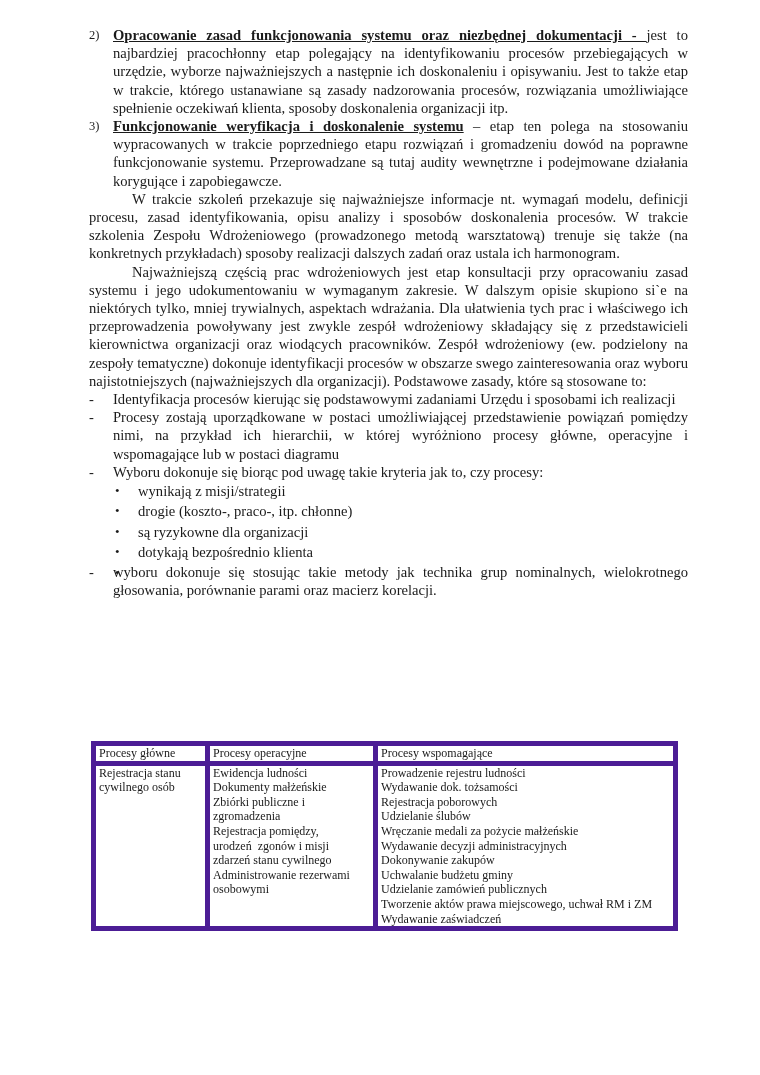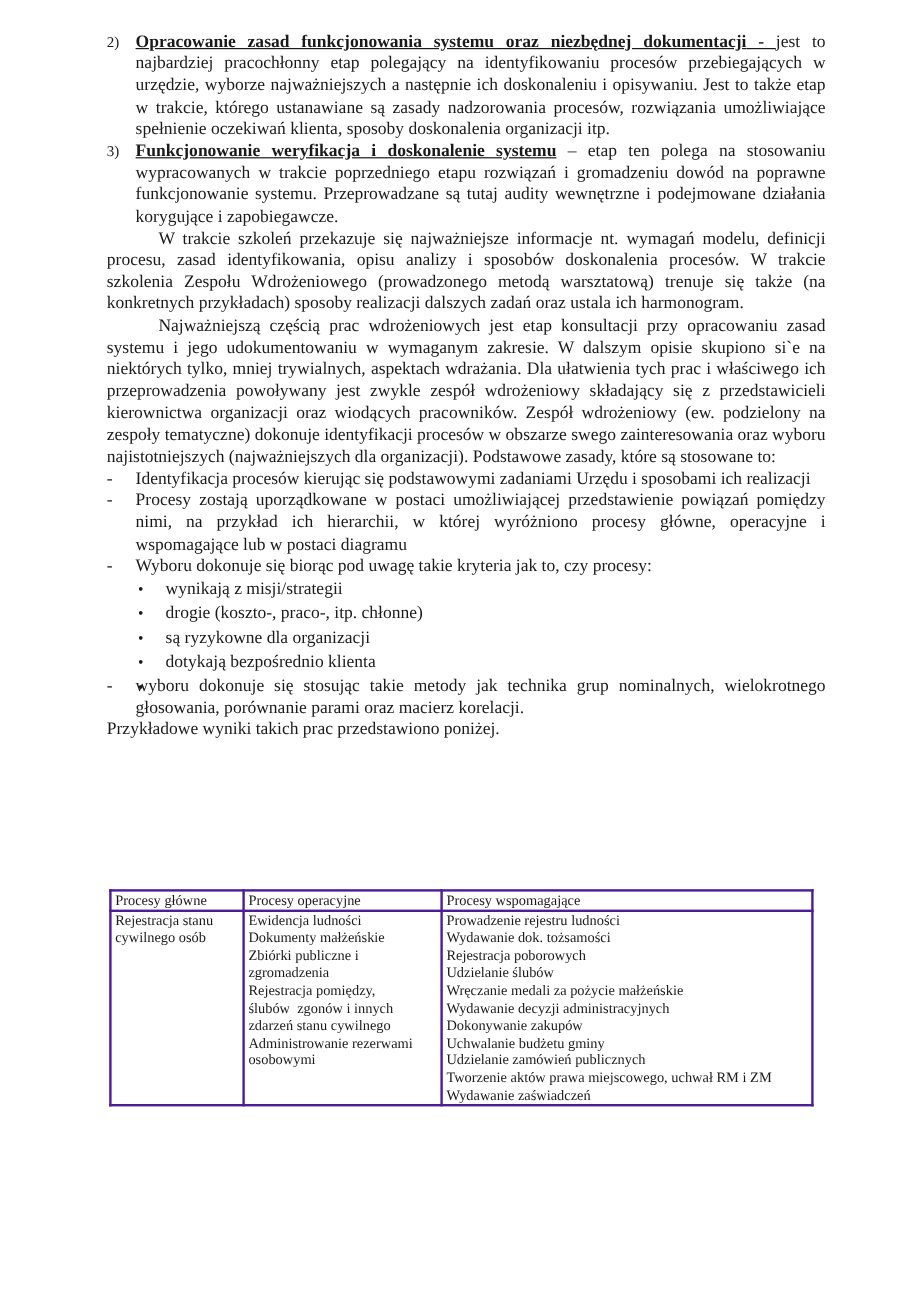--- a/index.html
+++ b/index.html
@@ -20,21 +20,21 @@
   .bullet { position: relative; padding-left: 49px; margin: 0; line-height: 20.4px; }
   .bullet .dot { position: absolute; left: 26px; top: 0; font-size: 13px; }
   .plain { margin: 0; }
   b { font-weight: bold; text-decoration: underline; }
   table.procs {
     position: absolute; left: 91px; top: 741px; width: 587px;
     border-collapse: collapse; font-size: 12px; line-height: 14.6px;
     font-family: "Liberation Serif", "DejaVu Serif", serif;
   }
   table.procs td, table.procs th {
-    border: 2px solid #4c1d95; vertical-align: top; padding: 0 3px; text-align: left; font-weight: normal;
+    border: 5px solid #4c1d95; vertical-align: top; padding: 0 3px; text-align: left; font-weight: normal;
   }
   table.procs th { padding-top: 0; padding-bottom: 0; }
   .c1 { width: 103px; } .c2 { width: 157px; margin-left: 36px; }
   .cellline { display: block; }
 </style>
 </head>
 <body>
 
 <div class="page">
 
@@ -70,42 +70,41 @@
     <li class="bullet"><span class="dot">•</span><span>są ryzykowne dla organizacji</span></li>
     <li class="bullet"><span class="dot">•</span><span>dotykają bezpośrednio klienta</span></li>
     <li class="bullet"><span class="dot">•</span></li>
   </ul>
 
   <p class="dashitem jus">
     <span class="dash">-</span>
     <span>wyboru dokonuje się stosując takie metody jak technika grup nominalnych, wielokrotnego głosowania, porównanie parami oraz macierz korelacji.</span>
   </p>
 
-  <p class="plain">Przykładowe wyniki takich prac przedstawiono poniżej.</p>
 </div>
 
 <table class="procs">
   <tbody>
       <tr>
     <th class="c1">Procesy główne</th>
     <th class="c2">Procesy operacyjne</th>
     <th>Procesy wspomagające</th>
   </tr>
   <tr>
     <td class="c1">
       <span class="cellline">Rejestracja stanu</span>
       <span class="cellline">cywilnego osób</span>
     </td>
     <td class="c2">
       <span class="cellline">Ewidencja ludności</span>
       <span class="cellline">Dokumenty małżeńskie</span>
       <span class="cellline">Zbiórki publiczne i</span>
       <span class="cellline">zgromadzenia</span>
       <span class="cellline">Rejestracja pomiędzy,</span>
-      <span class="cellline" style="white-space:pre">ślubów  zgonów i innych</span>
+      <span class="cellline" style="white-space:pre">urodzeń  zgonów i misji</span>
       <span class="cellline">zdarzeń stanu cywilnego</span>
       <span class="cellline">Administrowanie rezerwami</span>
       <span class="cellline">osobowymi</span>
     </td>
     <td>
       <span class="cellline">Prowadzenie rejestru ludności</span>
       <span class="cellline">Wydawanie dok. tożsamości</span>
       <span class="cellline">Rejestracja poborowych</span>
       <span class="cellline">Udzielanie ślubów</span>
       <span class="cellline">Wręczanie medali za pożycie małżeńskie</span>

